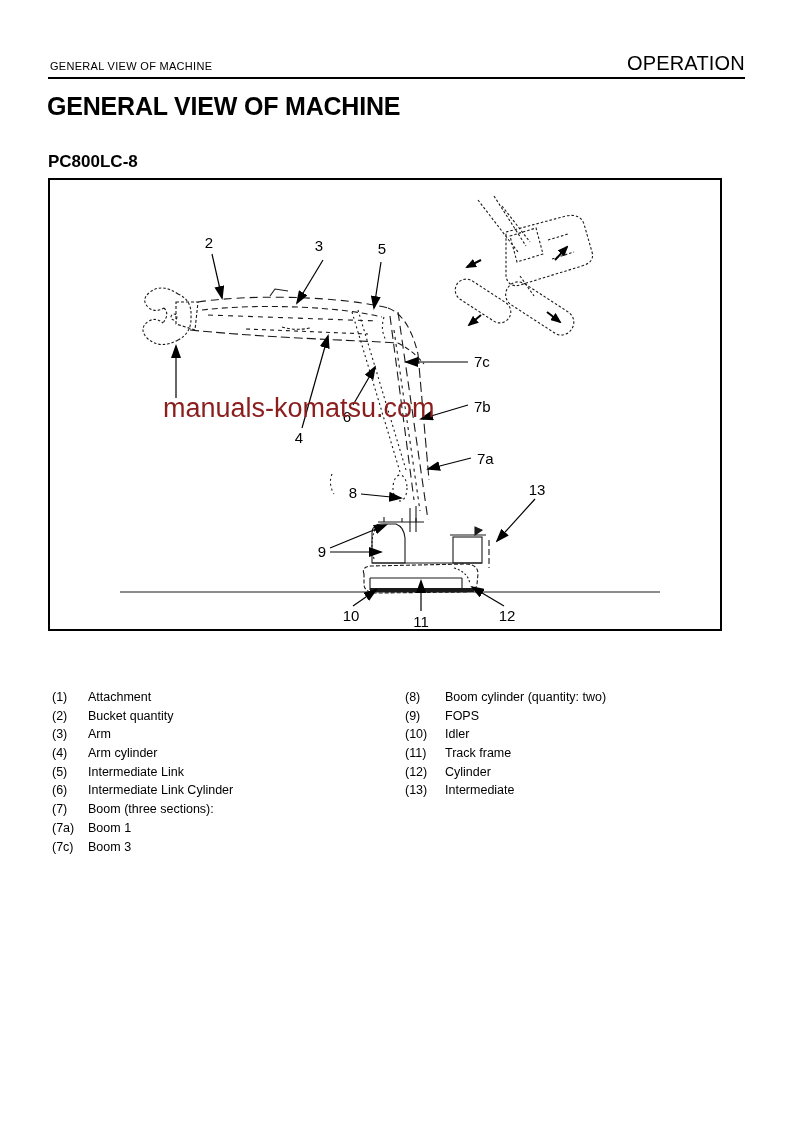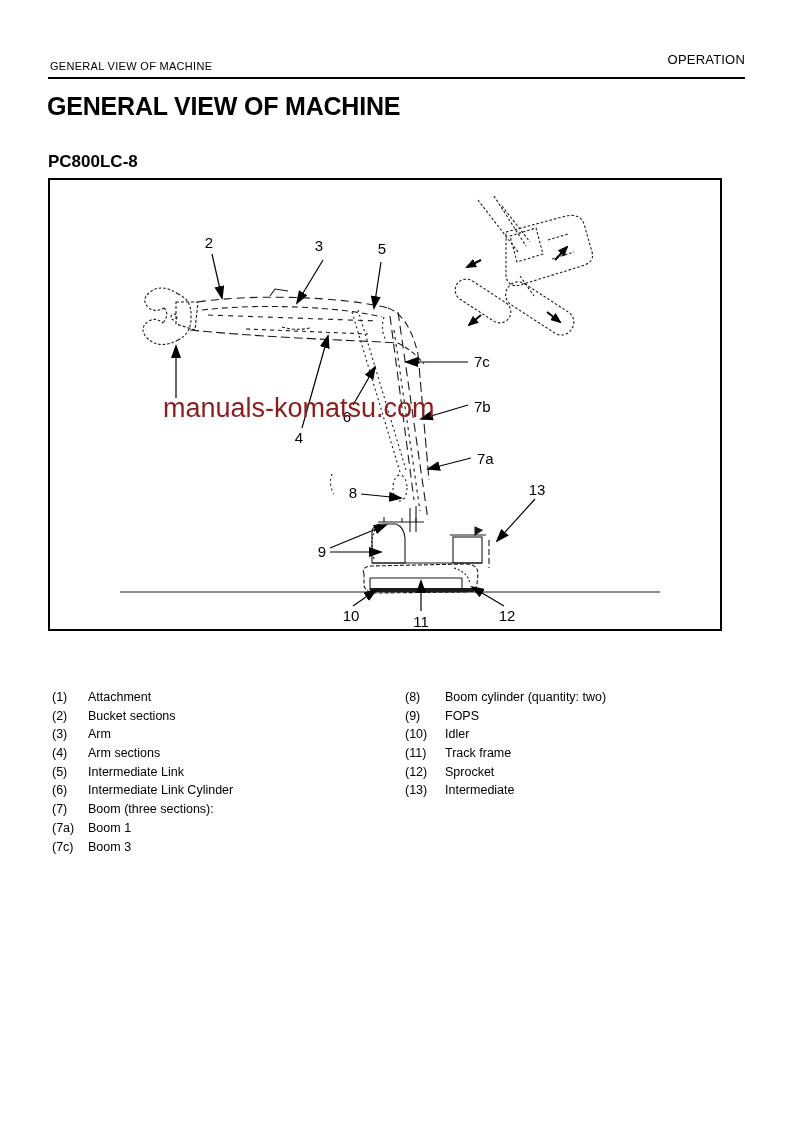--- a/index.html
+++ b/index.html
@@ -1,21 +1,21 @@
 <!DOCTYPE html>
 <html><head>
 <meta charset="utf-8">
 <style>
   html,body{margin:0;padding:0;background:#fff;}
   .page{
     position:relative;width:794px;height:1123px;background:#fff;
     font-family:"Liberation Sans",sans-serif;color:#000;overflow:hidden;
   }
   .hdr-left{position:absolute;left:50px;top:60px;font-size:11px;letter-spacing:.3px;}
-  .hdr-right{position:absolute;right:49px;top:52px;font-size:13px;letter-spacing:.2px;text-align:center;}
+  .hdr-right{position:absolute;right:49px;top:52px;font-size:20px;letter-spacing:.2px;text-align:center;}
   .hdr-rule{position:absolute;left:48px;top:77px;width:697px;height:2px;background:#000;}
   .title{position:absolute;left:47px;top:92px;font-size:25px;font-weight:bold;letter-spacing:-.2px;white-space:nowrap;}
   .model{position:absolute;left:48px;top:152px;font-size:17px;font-weight:bold;text-align:center;}
   .figure{position:absolute;left:48px;top:178px;width:670px;height:449px;border:2px solid #000;background:#fff;}
   .figure svg{display:block;width:670px;height:449px;}
   .parts{position:absolute;top:688px;font-size:12.5px;}
   .parts .row{display:flex;height:18.7px;line-height:18.7px;align-items:baseline;}
   .parts-left{left:52px;width:345px;}
   .parts-right{left:405px;width:345px;}
   .parts .num{flex:0 0 36px;}
@@ -163,29 +163,29 @@
     </svg>
   </div>
 
   <div class="parts parts-left">
     <div class="row">
         <span class="num">(1)</span>
         <span>Attachment</span>
       </div>
     <div class="row">
         <span class="num">(2)</span>
-        <span>Bucket sections</span>
+        <span>Bucket quantity</span>
       </div>
     <div class="row">
         <span class="num">(3)</span>
         <span>Arm</span>
       </div>
     <div class="row">
         <span class="num">(4)</span>
-        <span>Arm sections</span>
+        <span>Arm cylinder</span>
       </div>
     <div class="row">
         <span class="num">(5)</span>
         <span>Intermediate Link</span>
       </div>
     <div class="row">
         <span class="num">(6)</span>
         <span>Intermediate Link Cylinder</span>
       </div>
     <div class="row">
@@ -214,21 +214,21 @@
     <div class="row">
         <span class="num">(10)</span>
         <span>Idler</span>
       </div>
     <div class="row">
         <span class="num">(11)</span>
         <span>Track frame</span>
       </div>
     <div class="row">
         <span class="num">(12)</span>
-        <span>Sprocket</span>
+        <span>Cylinder</span>
       </div>
     <div class="row">
         <span class="num">(13)</span>
         <span>Intermediate</span>
       </div>
   </div>
 
   <div class="footer">2-2</div>
 </div>
 

